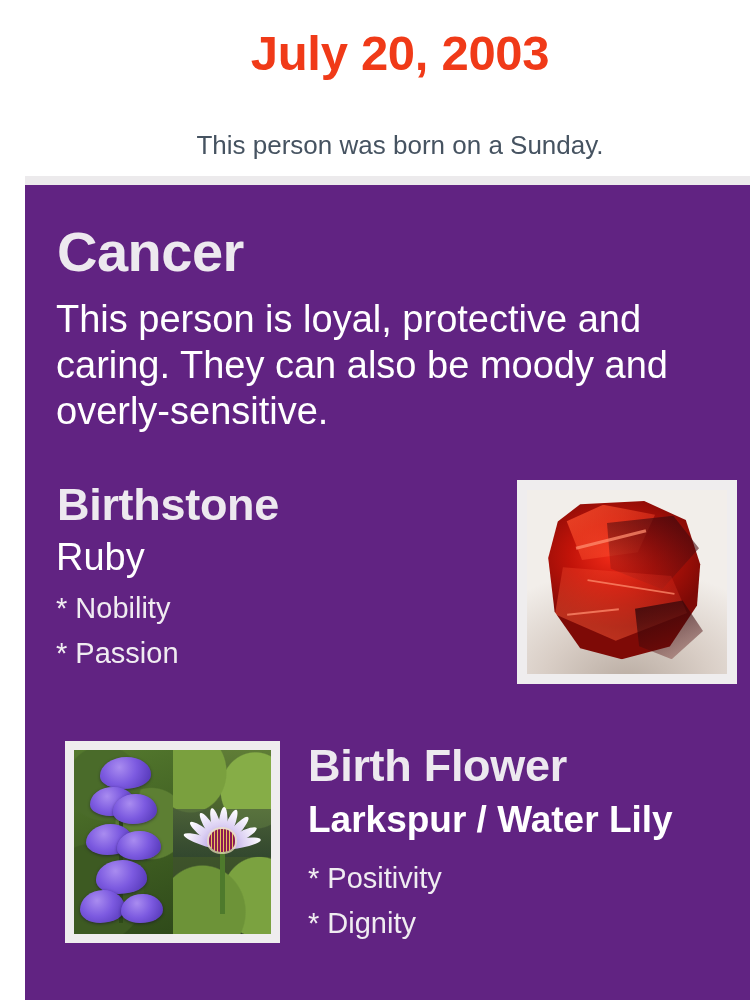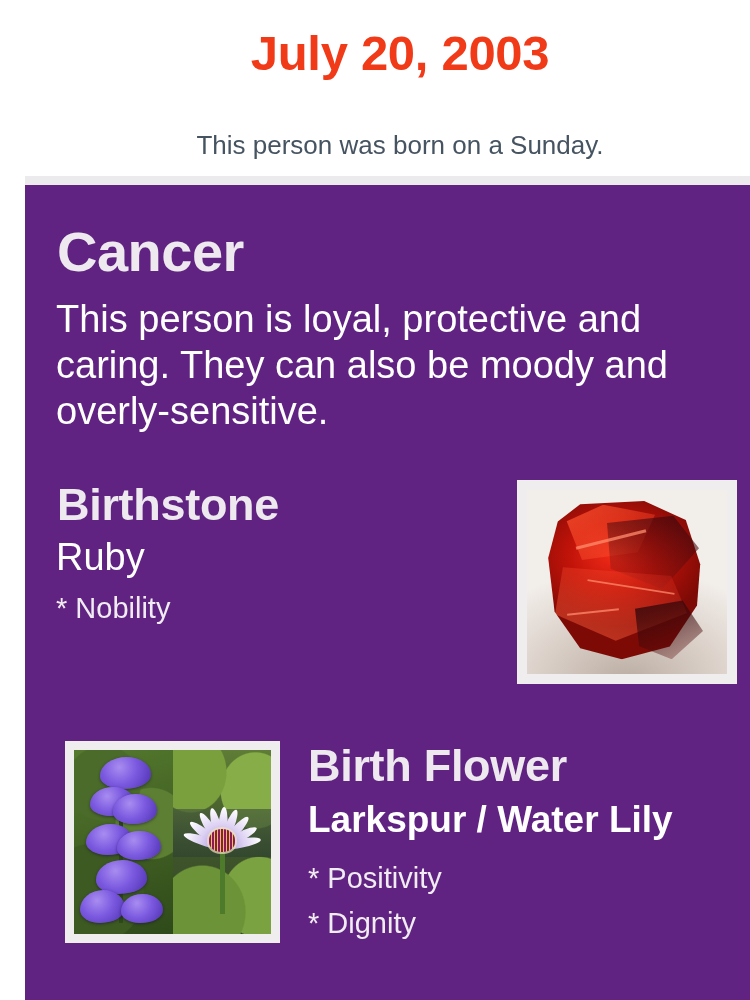--- a/index.html
+++ b/index.html
@@ -349,20 +349,21 @@
 
   <div id="panel"></div>
 
   <div id="zodiac-title">Cancer</div>
   <div id="zodiac-desc">This person is loyal, protective and caring. They can also be moody and overly-sensitive.</div>
 
   <div id="birthstone-title">Birthstone</div>
   <div id="birthstone-name">Ruby</div>
   <div id="birthstone-traits">
     <div class="trait">* Nobility</div>
+    <div class="trait">* Passion</div>
   </div>
 
   <div id="ruby-frame">
     <div id="ruby-photo">
       <div class="stone"></div>
       <div class="facet-a"></div>
       <div class="facet-b"></div>
       <div class="facet-c"></div>
       <div class="facet-d"></div>
       <div class="glint-1"></div>

